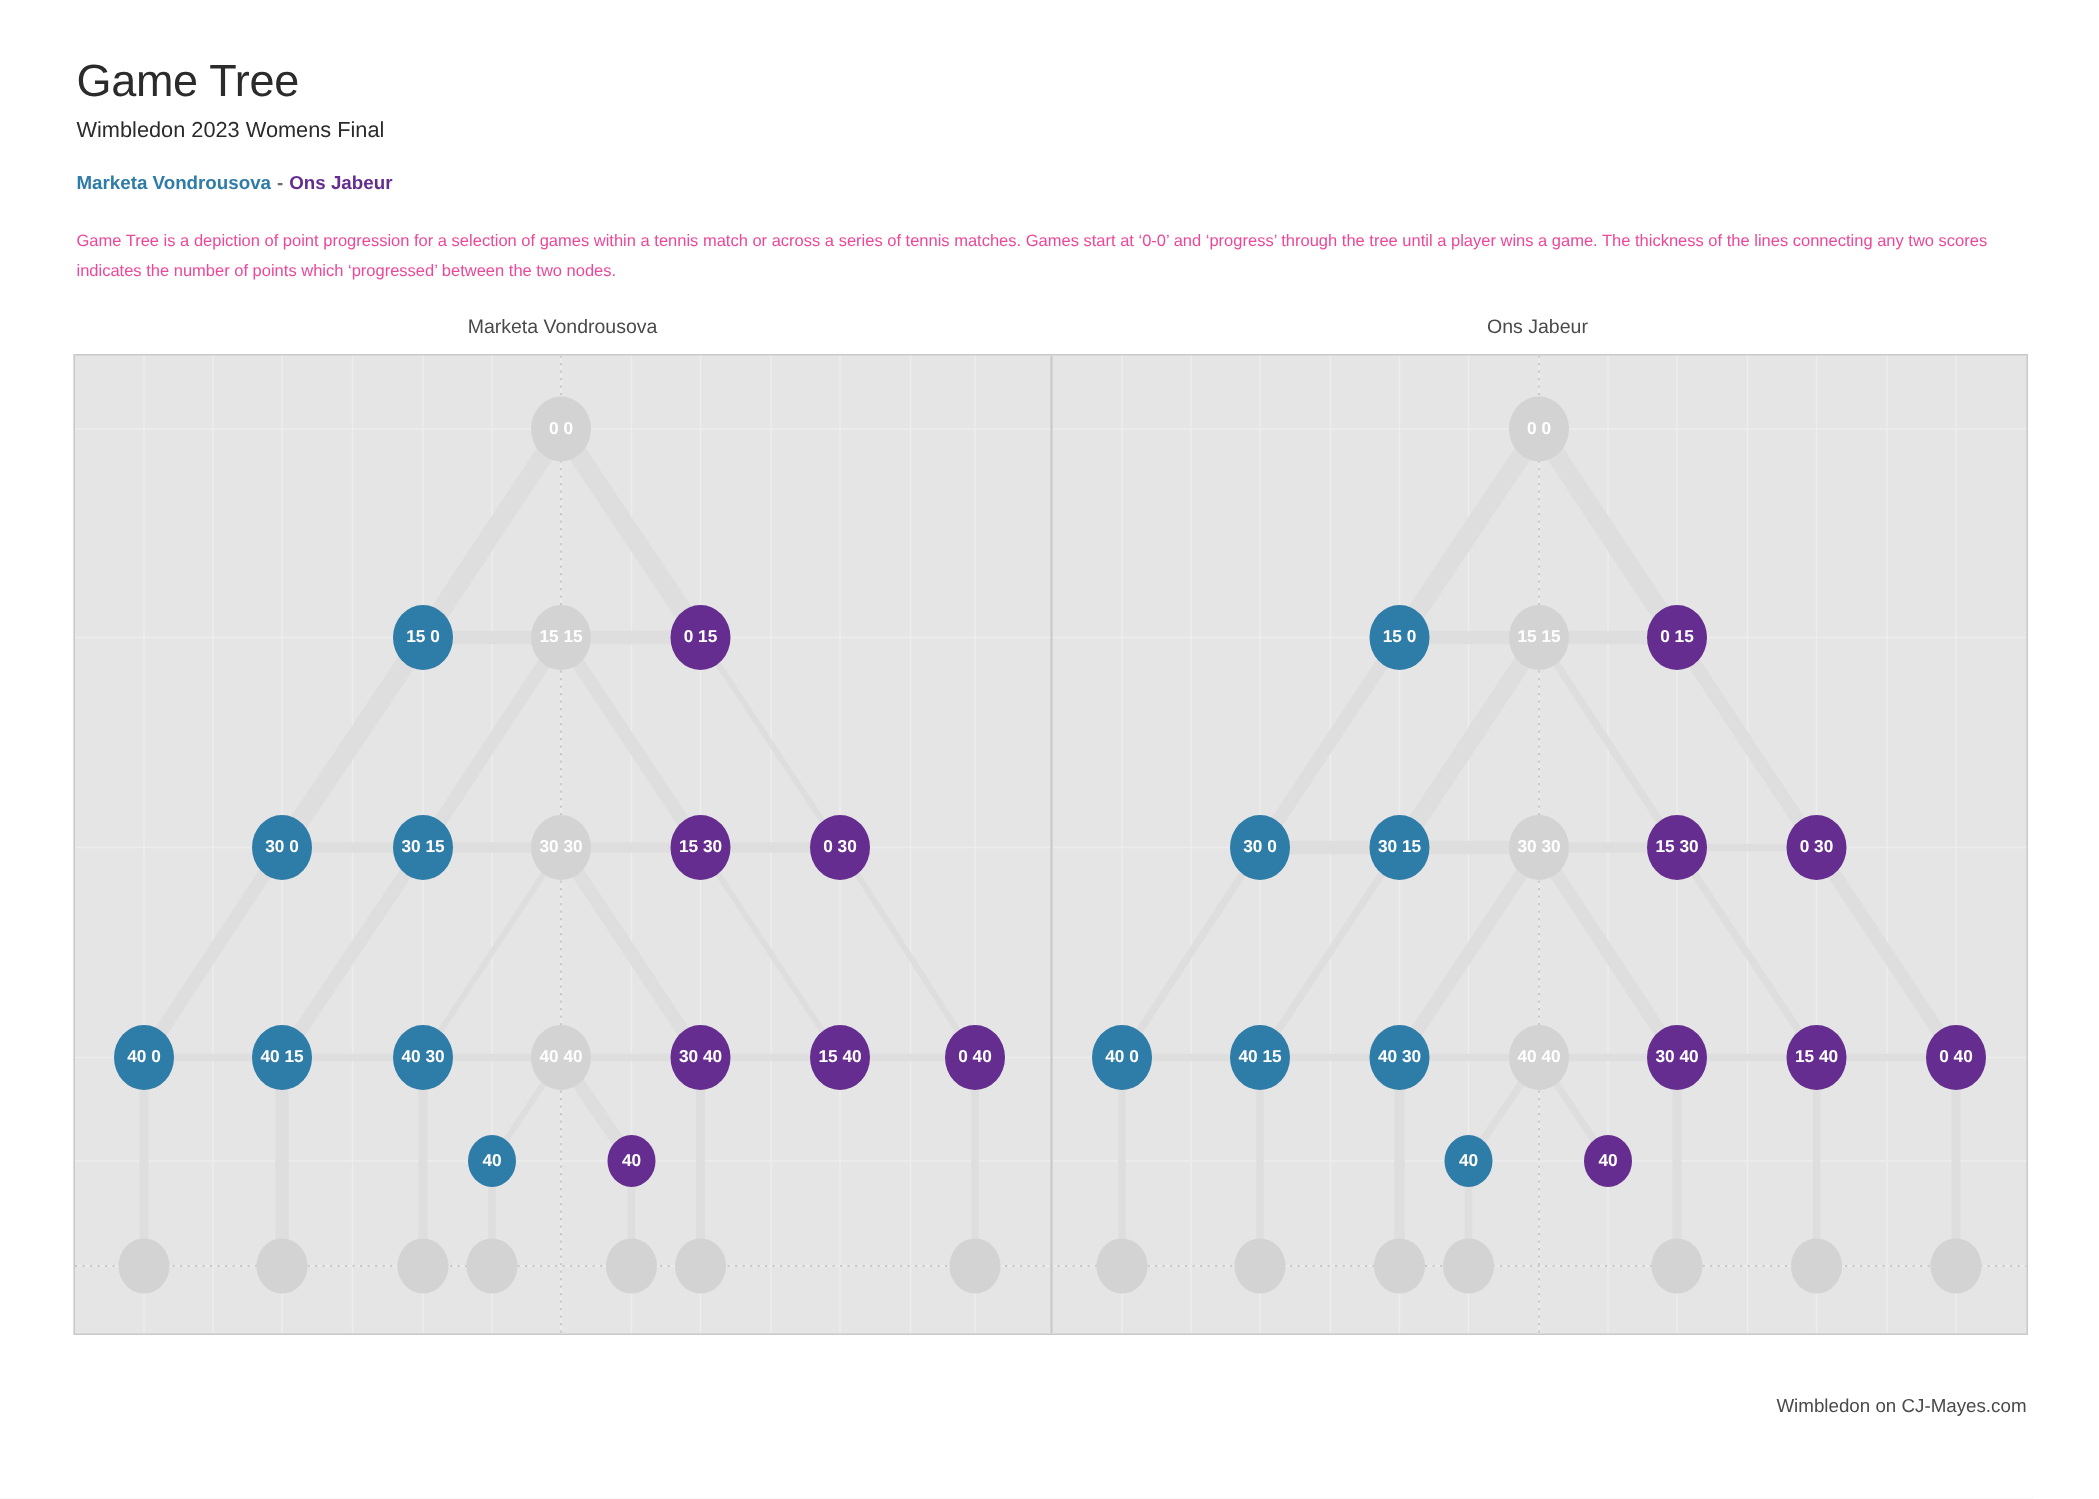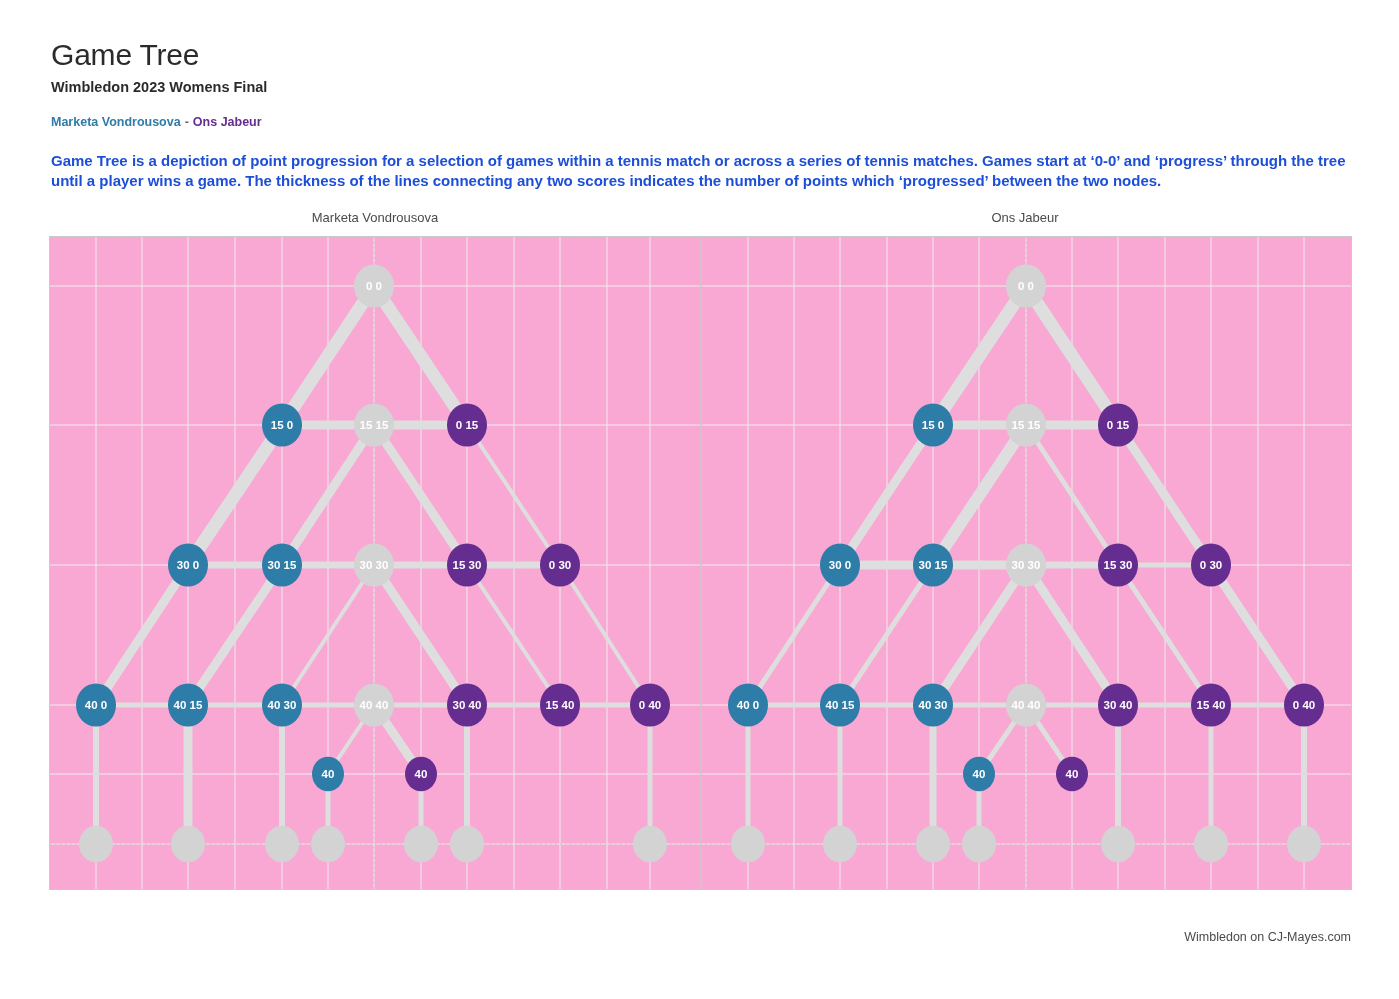--- a/index.html
+++ b/index.html
@@ -13,49 +13,49 @@
   }
   #root { position: relative; width: 1399px; height: 954px; padding-left: 37px; }
 
   
   #header { position: absolute; left: 51px; top: 38px; }
   #page-title {
     font-size: 30px; font-weight: 400; color: #2b2b2b;
     letter-spacing: -0.2px; line-height: 34px; margin: 0;
   }
   #subtitle {
-    font-size: 14.5px; font-weight: 700; color: #2b2b2b;
+    font-size: 14.5px; font-weight: 400; color: #2b2b2b;
     line-height: 18px; margin-top: 6px;
   }
   #players-line {
     font-size: 12.5px; font-weight: 700; margin-top: 18px; line-height: 16px;
   }
   #players-line .pname-a { color: #2E7CA8; }
   #players-line .pname-b { color: #652D8F; }
   #players-line .dash { color: #6b6b6b; font-weight: 700; padding: 0 4px; }
 
   
   #description {
     position: absolute; left: 51px; top: 151px; width: 1300px;
-    font-size: 15px; line-height: 20px; color: #1d4ed8; font-weight: 700;
+    font-size: 11px; line-height: 20px; color: #ec4899; font-weight: 400;
   }
 
   
   .panel-title {
     position: absolute; font-size: 13px; color: #4a4a4a;
     text-align: center; font-weight: 400;
   }
   #panel-title-left  { left: 200px; top: 210px; width: 350px; }
   #panel-title-right { left: 855px; top: 210px; width: 340px; }
 
   #plot-frame {
     position: absolute; left: 49px; top: 236px;
     width: 1303px; height: 654px;
     border: 1px solid #c9c9c9;
-    background: #f9a8d4;
+    background: #e5e5e5;
     overflow: hidden;
   }
   #plot-svg { display: block; }
 
   
   #footer-credit {
     position: absolute; left: 0; top: 930px; width: 1351px;
     text-align: right; font-size: 12.5px; color: #4a4a4a;
   }
 </style>

